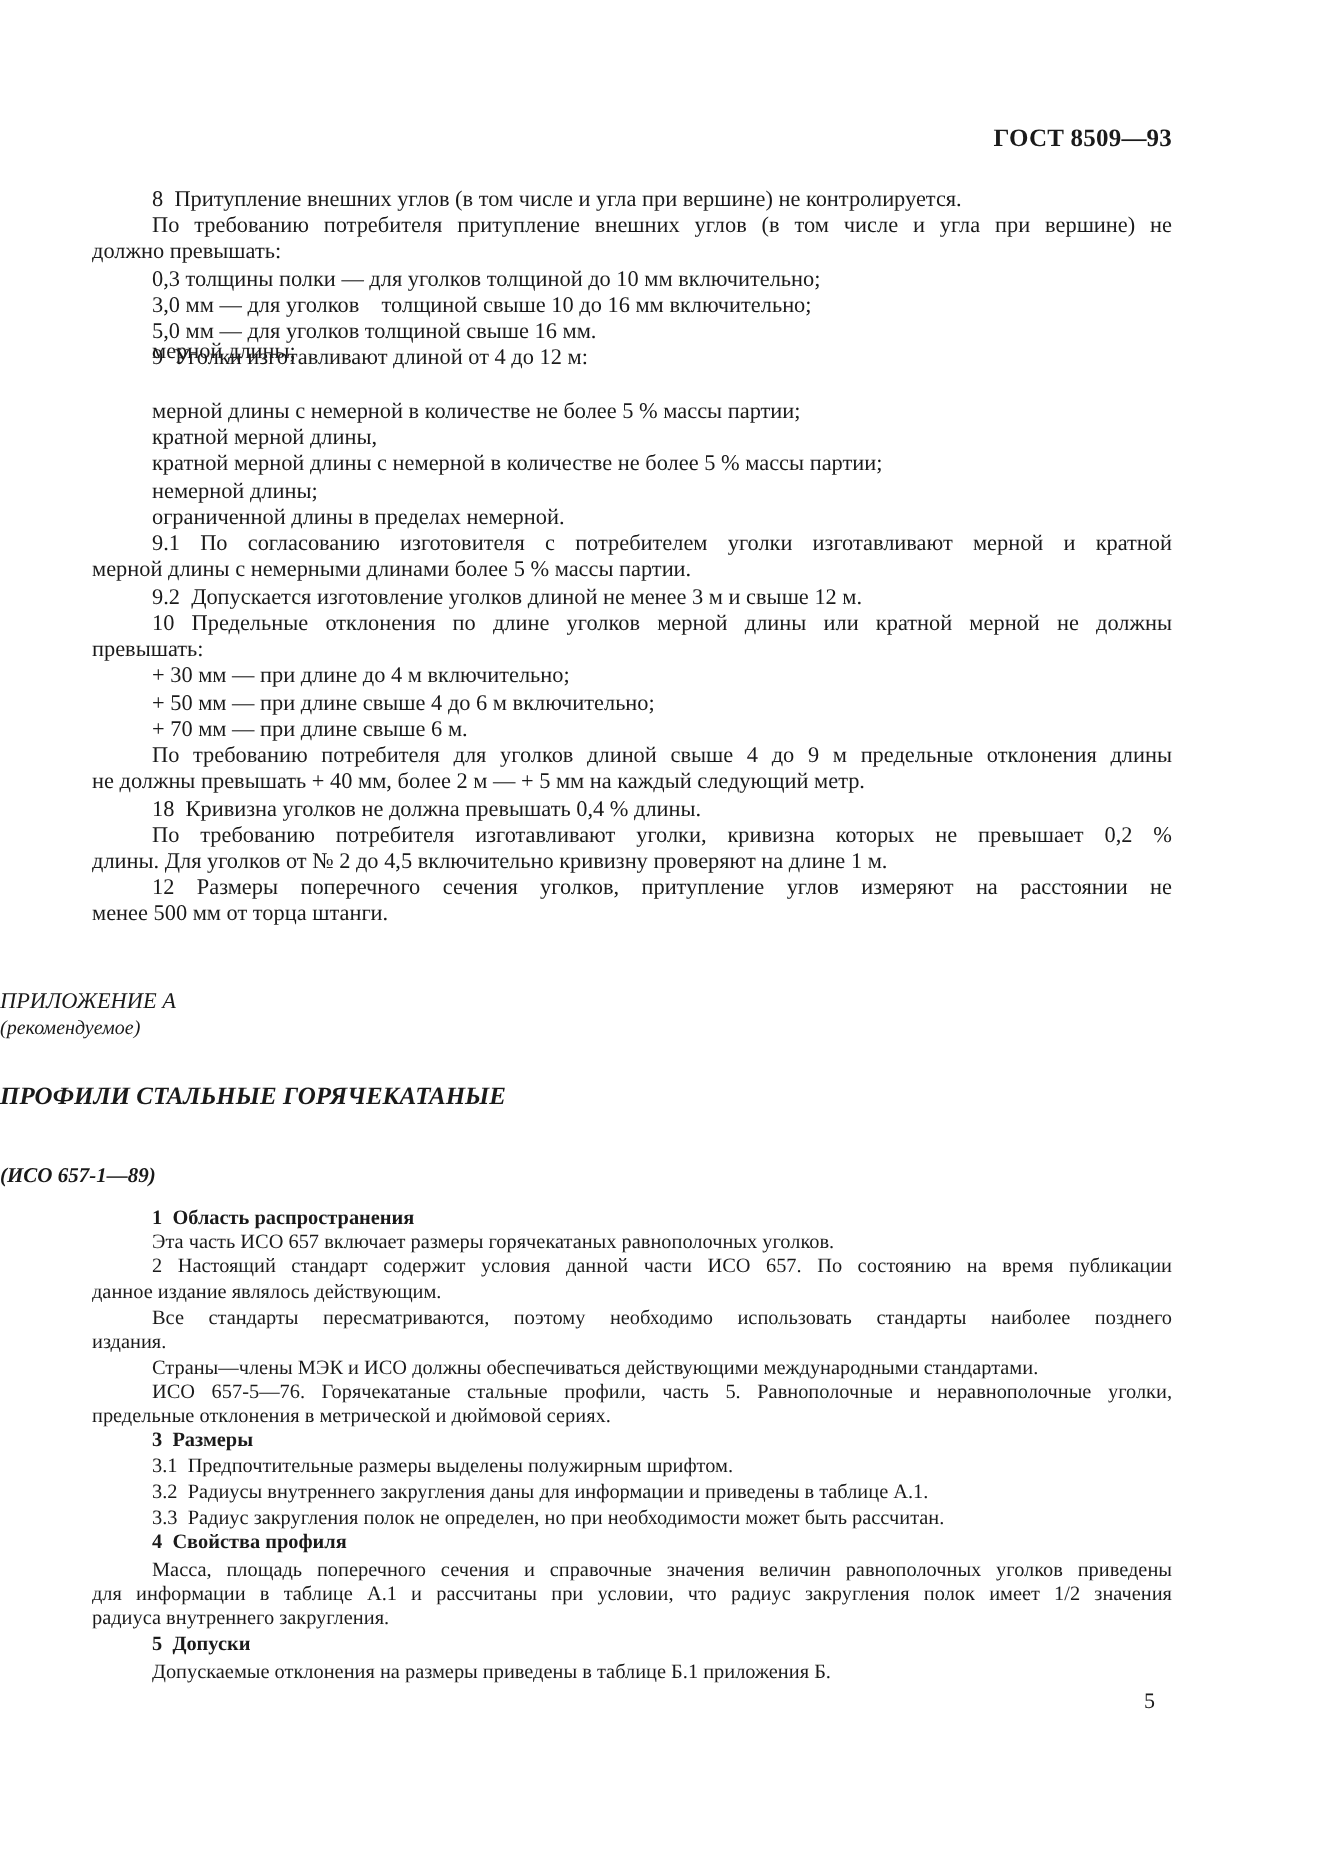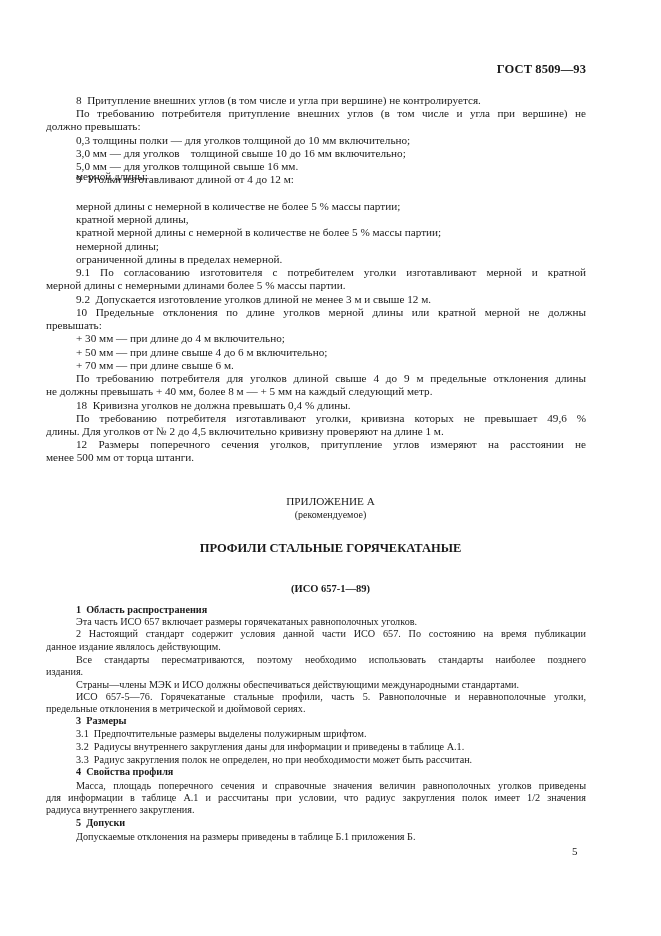--- a/index.html
+++ b/index.html
@@ -10,21 +10,21 @@
             font-weight: bold; font-size: 12.5px; letter-spacing: 0.1px; }
   .block { position: absolute; left: 46px; width: 540px; }
   .line { position: absolute; white-space: pre; line-height: 13px; }
   .j { text-align: justify; text-align-last: justify; width: 540px; left: 0; white-space: normal; }
   .j.ind { left: 30px; width: 510px; }
   .nl { left: 0; }
   .ind { left: 30px; }
   .t1 { font-size: 11.2px; }
   .t2 { font-size: 10.2px; }
   .bold { font-weight: bold; }
-  .center { position: absolute; left: 0; width: 661px; text-align: center; white-space: pre; }
+  .center { position: absolute; left: 0; width: 661px; text-align: left; white-space: pre; font-style: italic; }
   .pagenum { position: absolute; left: 572px; top: 845px; font-size: 11px; }
 </style>
 </head>
 <body>
 
 <div class="page">
 
   <div class="header">ГОСТ 8509—93</div>
 
   <div class="block t1" style="top:94px;">
@@ -43,23 +43,23 @@
     <div class="line ind" style="top:159px">ограниченной длины в пределах немерной.</div>
     <div class="line j ind" style="top:172px">9.1  По согласованию изготовителя с потребителем уголки изготавливают мерной и кратной</div>
     <div class="line nl" style="top:185px">мерной длины с немерными длинами более 5 % массы партии.</div>
     <div class="line ind" style="top:199px">9.2  Допускается изготовление уголков длиной не менее 3 м и свыше 12 м.</div>
     <div class="line j ind" style="top:212px">10  Предельные отклонения по длине уголков мерной длины или кратной мерной не должны</div>
     <div class="line nl" style="top:225px">превышать:</div>
     <div class="line ind" style="top:238px">+ 30 мм — при длине до 4 м включительно;</div>
     <div class="line ind" style="top:252px">+ 50 мм — при длине свыше 4 до 6 м включительно;</div>
     <div class="line ind" style="top:265px">+ 70 мм — при длине свыше 6 м.</div>
     <div class="line j ind" style="top:278px">По требованию потребителя для уголков длиной свыше 4 до 9 м предельные отклонения длины</div>
-    <div class="line nl" style="top:291px">не должны превышать + 40 мм, более 8 м — + 5 мм на каждый следующий метр.</div>
+    <div class="line nl" style="top:291px">не должны превышать + 40 мм, более 2 м — + 5 мм на каждый следующий метр.</div>
     <div class="line ind" style="top:305px">18  Кривизна уголков не должна превышать 0,4 % длины.</div>
-    <div class="line j ind" style="top:318px">По требованию потребителя изготавливают уголки, кривизна которых не превышает 49,6 %</div>
+    <div class="line j ind" style="top:318px">По требованию потребителя изготавливают уголки, кривизна которых не превышает 0,2 %</div>
     <div class="line nl" style="top:331px">длины. Для уголков от № 2 до 4,5 включительно кривизну проверяют на длине 1 м.</div>
     <div class="line j ind" style="top:344px">12  Размеры поперечного сечения уголков, притупление углов  измеряют на расстоянии не</div>
     <div class="line nl" style="top:357px">менее 500 мм от торца штанги.</div>
   </div>
 
   <div class="center t1" style="top:495px; font-size:11.2px;">ПРИЛОЖЕНИЕ А</div>
   <div class="center" style="top:509px; font-size:10px;">(рекомендуемое)</div>
   <div class="center bold" style="top:541px; font-size:12.5px;">ПРОФИЛИ СТАЛЬНЫЕ ГОРЯЧЕКАТАНЫЕ</div>
   <div class="center bold" style="top:583px; font-size:10.5px;">(ИСО 657-1—89)</div>
 

